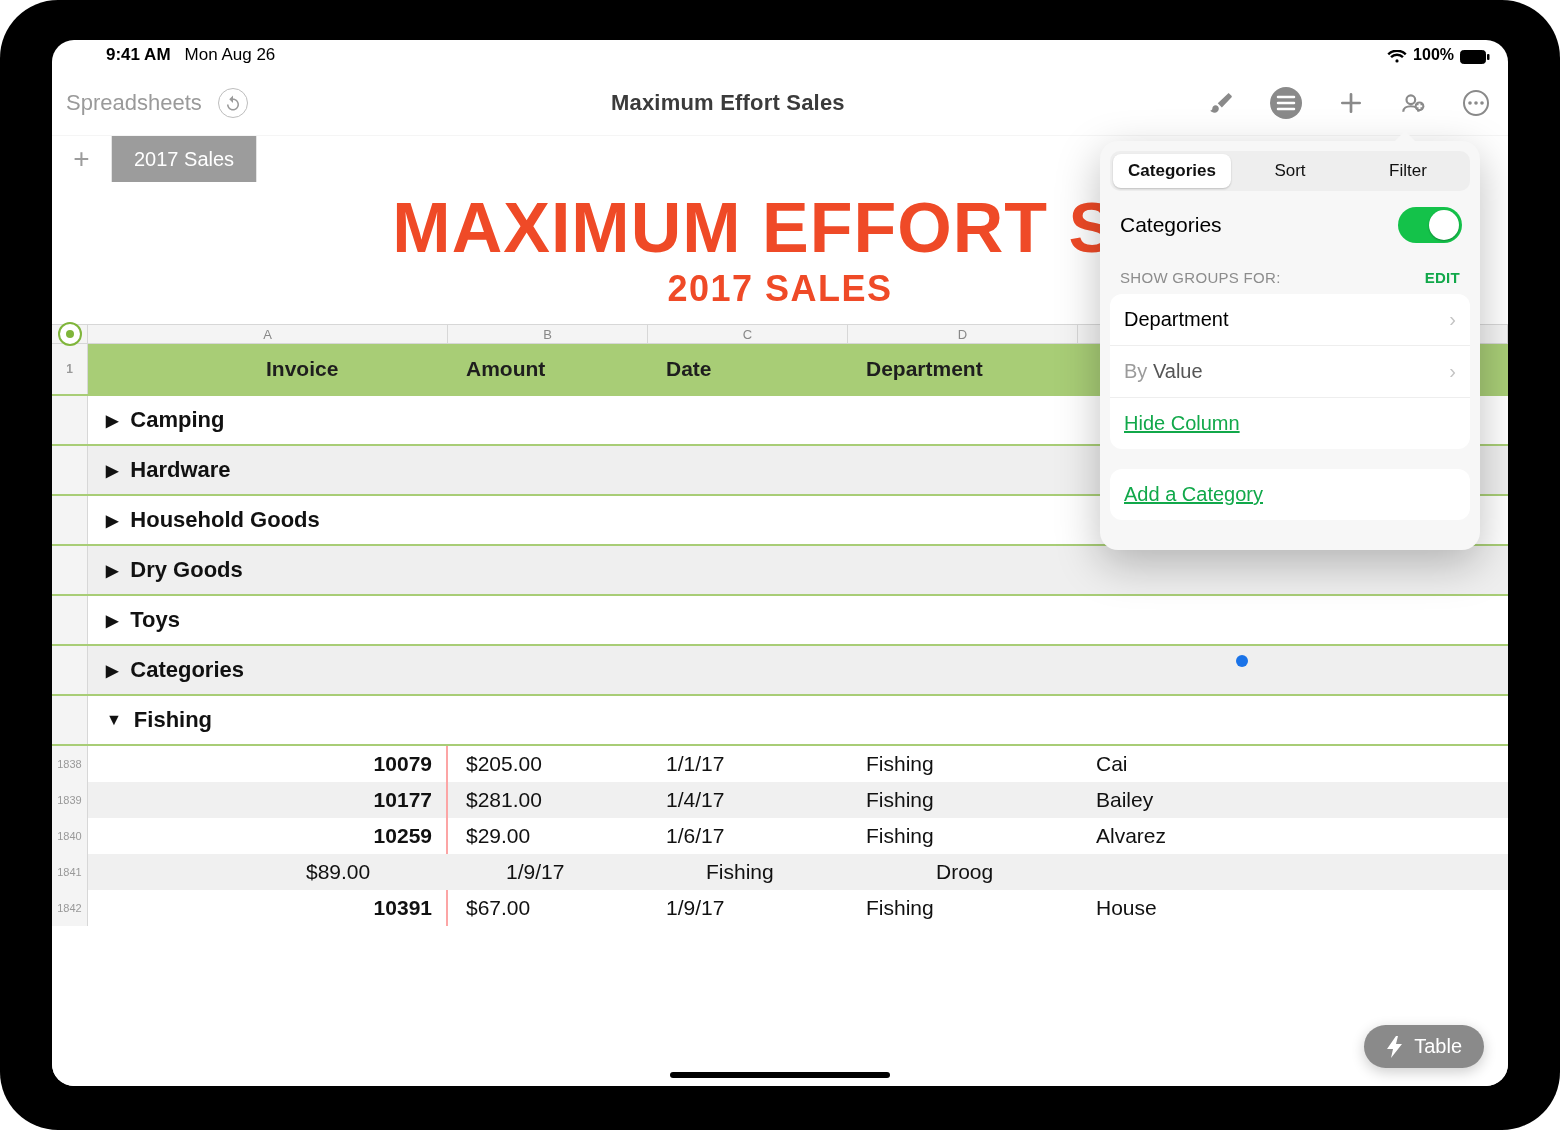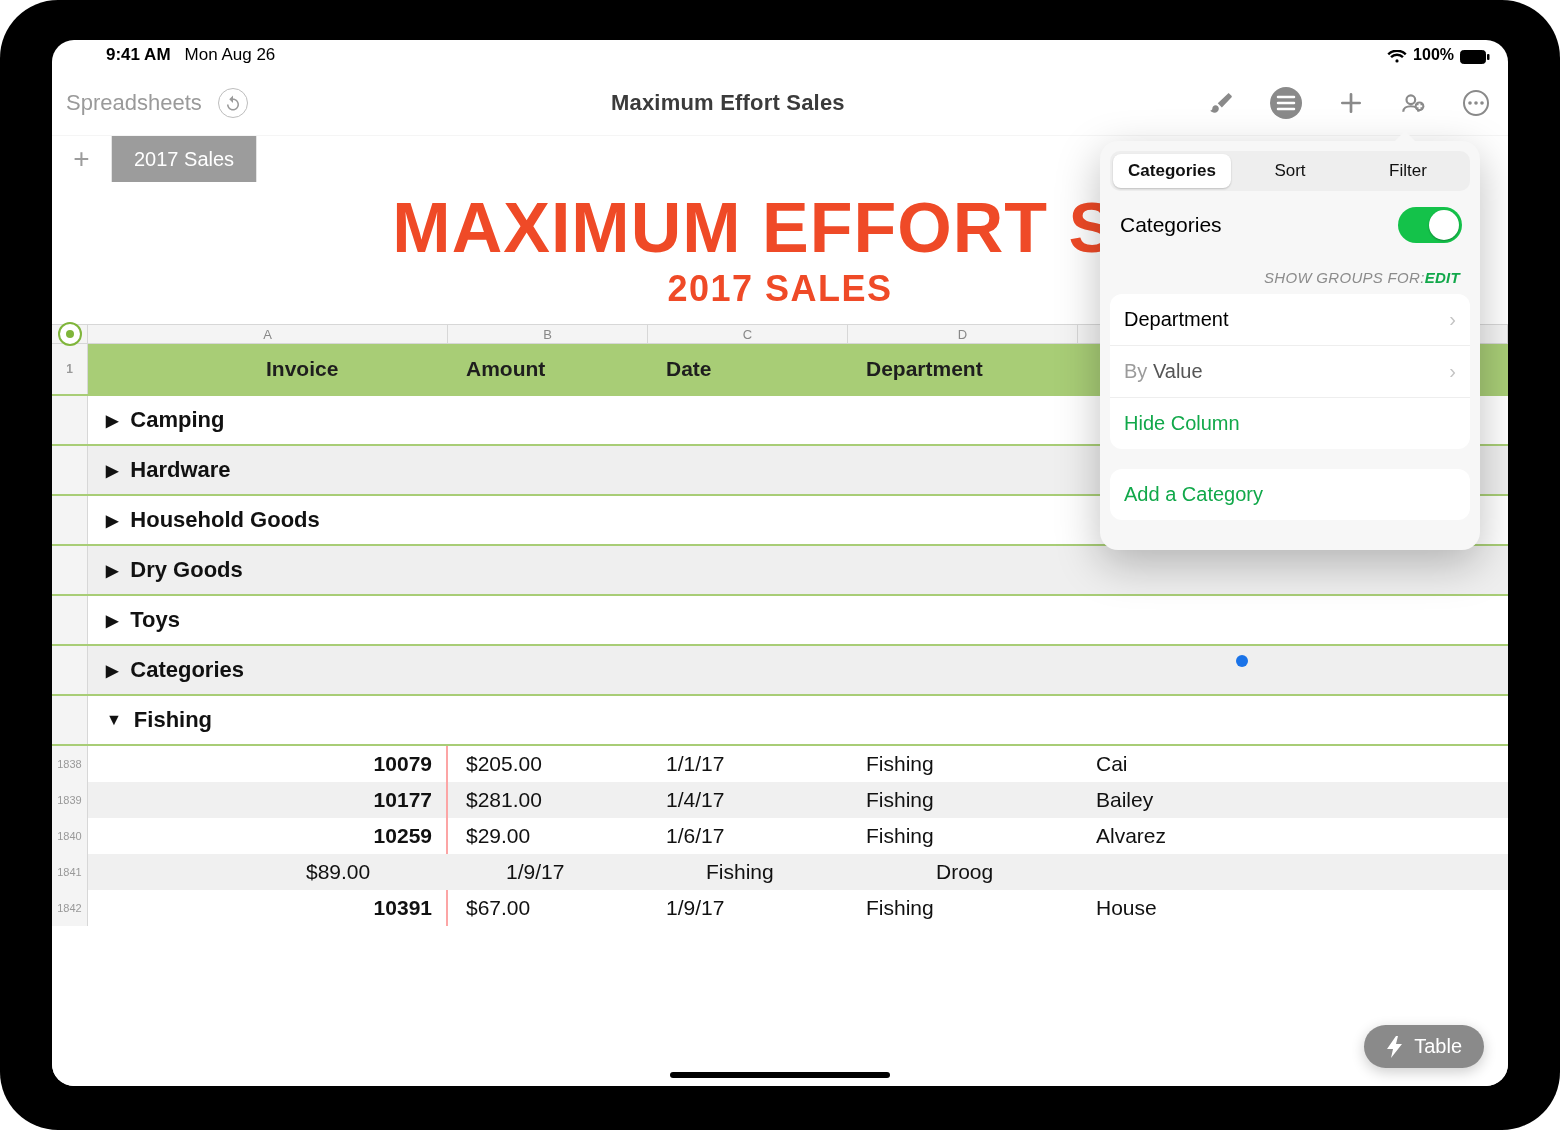--- a/index.html
+++ b/index.html
@@ -52,26 +52,26 @@
   
   .popover { position:absolute; top:101px; right:28px; width:380px; background:#f7f7f7; border-radius:18px; box-shadow:0 14px 44px rgba(0,0,0,0.25); padding:10px 10px 30px 10px;margin-left:9px; }
   .popover::before { content:""; position:absolute; top:-10px; right:64px; width:0;height:0; border-left:11px solid transparent; border-right:11px solid transparent; border-bottom:11px solid #f7f7f7; }
   .seg { display:flex; background:#eee; border-radius:10px; padding:3px; }
   .seg-item { flex:1; text-align:center; padding:7px 0; font-size:17px; color:#111; border-radius:8px; }
   .seg-item.active { background:#fff; box-shadow:0 1px 2px rgba(0,0,0,0.2); font-weight:600;}
   .pop-row { display:flex; align-items:center; justify-content:space-between; padding:16px 8px 8px 10px; }
   .pop-row .label { font-size:21px; }
   .switch { width:64px; height:36px; background:#14c24a; border-radius:20px; position:relative; }
   .switch::after { content:""; position:absolute; right:3px; top:3px; width:30px; height:30px; background:#fff; border-radius:50%; box-shadow:0 1px 2px rgba(0,0,0,.3);}
-  .pop-section-head { display:flex; justify-content:flex-end; padding:18px 10px 8px 10px; font-size:15px; color:#8c8c8c; letter-spacing:.3px;font-style:italic;}
+  .pop-section-head { display:flex; justify-content:space-between; padding:18px 10px 8px 10px; font-size:15px; color:#8c8c8c; letter-spacing:.3px;}
   .pop-section-head a { color:#11a84a; font-weight:600;}
   .list { background:#fff; border-radius:12px; overflow:hidden;}
   .list-item { display:flex; align-items:center; justify-content:space-between; padding:14px 14px; font-size:20px; border-bottom:1px solid #eee;}
   .list-item.muted { color:#9b9b9b; }
-  .list-item.green { color:#11a84a; }
+  .list-item.green { color:#11a84a;text-decoration:underline; }
   .list-item:last-child { border-bottom:none;}
   .chev { color:#c4c4c4; font-size:20px;}
   .list.spaced { margin-top:20px;text-align:center; }
   
   .float-btn { position:absolute; right:24px; bottom:18px; background:#8a8a8a; color:#fff; border-radius:22px; padding:10px 22px; display:flex; align-items:center; gap:10px; font-size:20px; box-shadow:0 4px 14px rgba(0,0,0,.2);}
   .home-indicator { position:absolute; bottom:8px; left:50%; transform:translateX(-50%); width:220px; height:6px; background:#000; border-radius:4px; }
   .sel-dot { position:absolute; right:260px; top:473px; width:12px;height:12px;background:#1a73e8;border-radius:50%;}
 </style>
 </head>
 <body>

